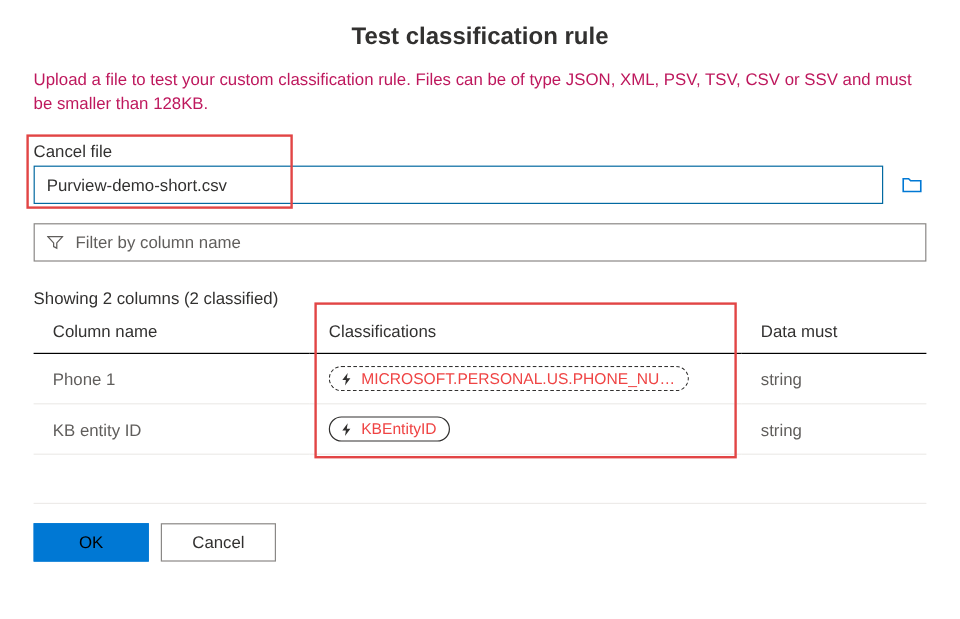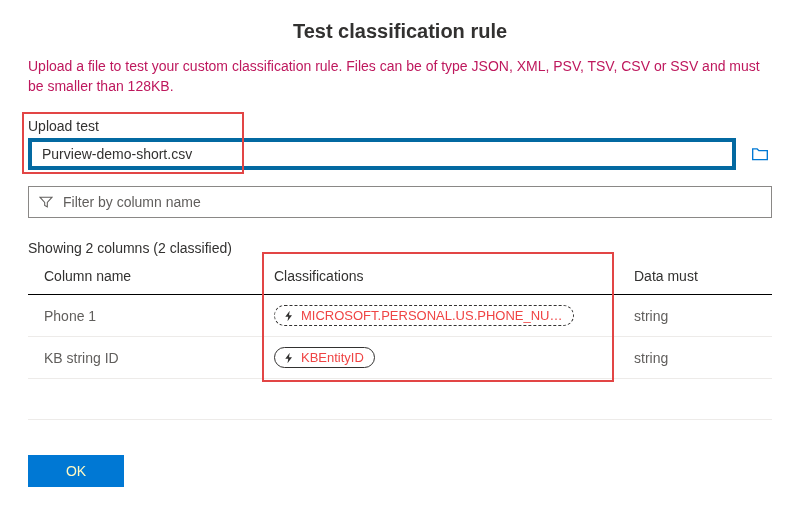--- a/index.html
+++ b/index.html
@@ -27,21 +27,21 @@
   .upload-group { position: relative; margin-bottom: 16px; }
   .upload-label {
     font-size: 14px;
     display: block;
     margin-bottom: 4px;
   }
   .upload-row { display: flex; align-items: center; gap: 12px; }
   .upload-input {
     flex: 1;
     height: 32px;
-    border: 4px solid #0369a1;
+    border: 1px solid #0369a1;
     padding: 0 10px;
     font-size: 14px;
     font-family: inherit;
     color: #323130;
     background: #fff;
   }
   .folder-btn {
     width: 24px; height: 24px;
     display: flex; align-items: center; justify-content: center;
     background: none; border: none; cursor: pointer; padding: 0;
@@ -107,32 +107,32 @@
   .footer-divider { border: none; border-top: 1px solid #edebe9; margin: 0 0 16px 0; }
   .footer { display: flex; gap: 10px; }
   .btn {
     height: 32px; min-width: 96px;
     font-size: 14px; font-family: inherit;
     cursor: pointer;
     border: 1px solid #8a8886;
     background: #fff; color: #323130;
   }
   .btn-primary {
-    background: #0078d4; color: #fef9c3; border-color: #0078d4; margin-top: 19px;
+    background: #0078d4; color: #000000; border-color: #0078d4;
   }
 </style>
 </head>
 <body>
 
 <h1 class="title">Test classification rule</h1>
 <p class="description">Upload a file to test your custom classification rule. Files can be of type JSON, XML, PSV, TSV, CSV or SSV and must be smaller than 128KB.</p>
 
 <div class="upload-group">
   <div class="highlight-box hl1"></div>
-  <label class="upload-label">Upload test</label>
+  <label class="upload-label">Cancel file</label>
   <div class="upload-row">
     <input class="upload-input" type="text" value="Purview-demo-short.csv" style="">
     <button class="folder-btn">
       <svg width="18" height="18" viewBox="0 0 16 16" fill="none" stroke="#0078d4" stroke-width="1.2">
         <path d="M1.5 3.5 h4 l1.5 1.5 h7.5 v8 h-13 z"></path>
       </svg>
     </button>
   </div>
 </div>
 
@@ -162,31 +162,32 @@
           <span class="pill pill-dots">
             <svg viewBox="0 0 16 16">
                 <path d="M9 1 L3 9 h4 l-1 6 6-8 h-4 z"></path>
               </svg>
             <span>MICROSOFT.PERSONAL.US.PHONE_NU…</span>
           </span>
         </td>
         <td>string</td>
       </tr>
       <tr>
-        <td>KB string ID</td>
+        <td>KB entity ID</td>
         <td>
           <span class="pill">
             <svg viewBox="0 0 16 16">
                 <path d="M9 1 L3 9 h4 l-1 6 6-8 h-4 z"></path>
               </svg>
             <span>KBEntityID</span>
           </span>
         </td>
         <td>string</td>
       </tr>
     </tbody>
   </table>
 </div>
 
 <hr class="footer-divider">
 <div class="footer">
   <button class="btn btn-primary">OK</button>
+  <button class="btn">Cancel</button>
 </div>
 
 </body></html>

